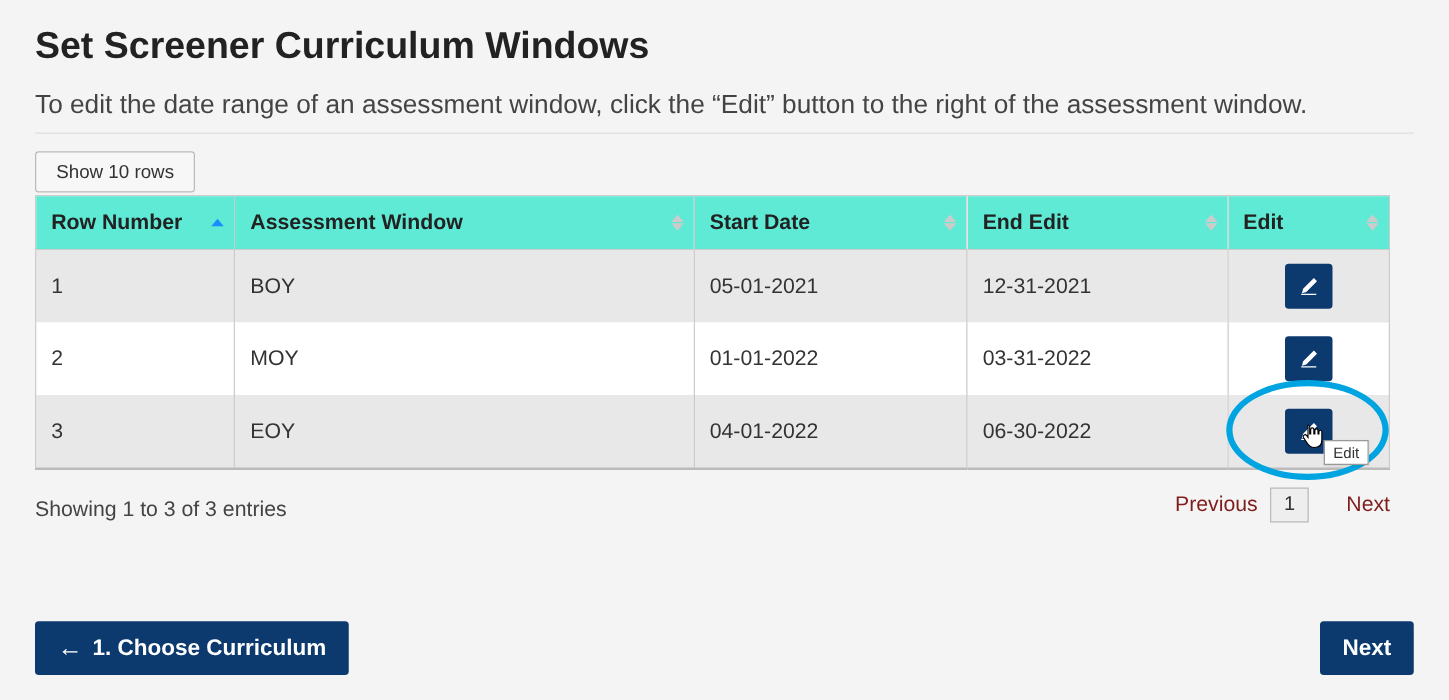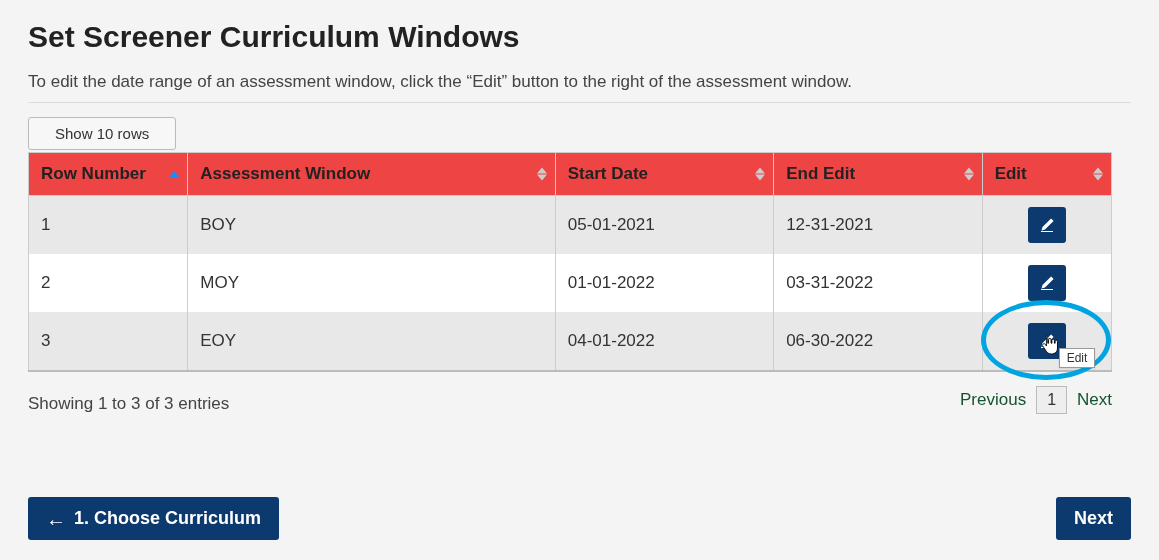--- a/index.html
+++ b/index.html
@@ -15,51 +15,51 @@
     .container {
       padding: 20px 28px 28px 28px;
     }
     h1.page-title {
       font-size: 30px;
       font-weight: 700;
       color: #222;
       margin-bottom: 18px;
     }
     p.instructions {
-      font-size: 17px;
+      font-size: 21px;
       color: #444;
       margin-bottom: 14px;
       padding-bottom: 10px;
       border-bottom: 1px solid #ddd;
     }
     .show-rows-btn {
       display: inline-block;
       border: 1px solid #bbb;
       background: #f7f7f7;
       color: #333;
       font-size: 15px;
-      padding: 7px 26px;
+      padding: 7px 16px;
       border-radius: 3px;
       margin-bottom: 2px;
       cursor: pointer;
     }
     table.data-table {
       width: 1084px;
       border-collapse: collapse;
       background: #fff;
       border: 1px solid #ccc;
     }
     table.data-table th {
       text-align: left;
       font-size: 17px;
       font-weight: 700;
       color: #222;
       padding: 11px 12px;
       border: 1px solid #ccc;
-      background: #ef4444;
+      background: #5eead4;
       position: relative;
     }
     table.data-table td {
       font-size: 17px;
       color: #333;
       padding: 11px 12px;
       border-left: 1px solid #ccc;
       border-right: 1px solid #ccc;
     }
     table.data-table tbody tr:nth-child(odd) { background: #e8e8e8; }
@@ -144,22 +144,23 @@
       font-size: 17px;
       color: #444;
     }
     .pager {
       display: flex;
       align-items: center;
       gap: 10px;
     }
     .pager .prev, .pager .next {
       font-size: 17px;
-      color: #14532d;
+      color: #7f1d1d;
       cursor: default;
+      margin-left: 20px;
     }
     .pager .page-num {
       border: 1px solid #bbb;
       background: #eee;
       padding: 4px 10px;
       font-size: 16px;
       color: #333;
     }
 
     .bottom-actions {

